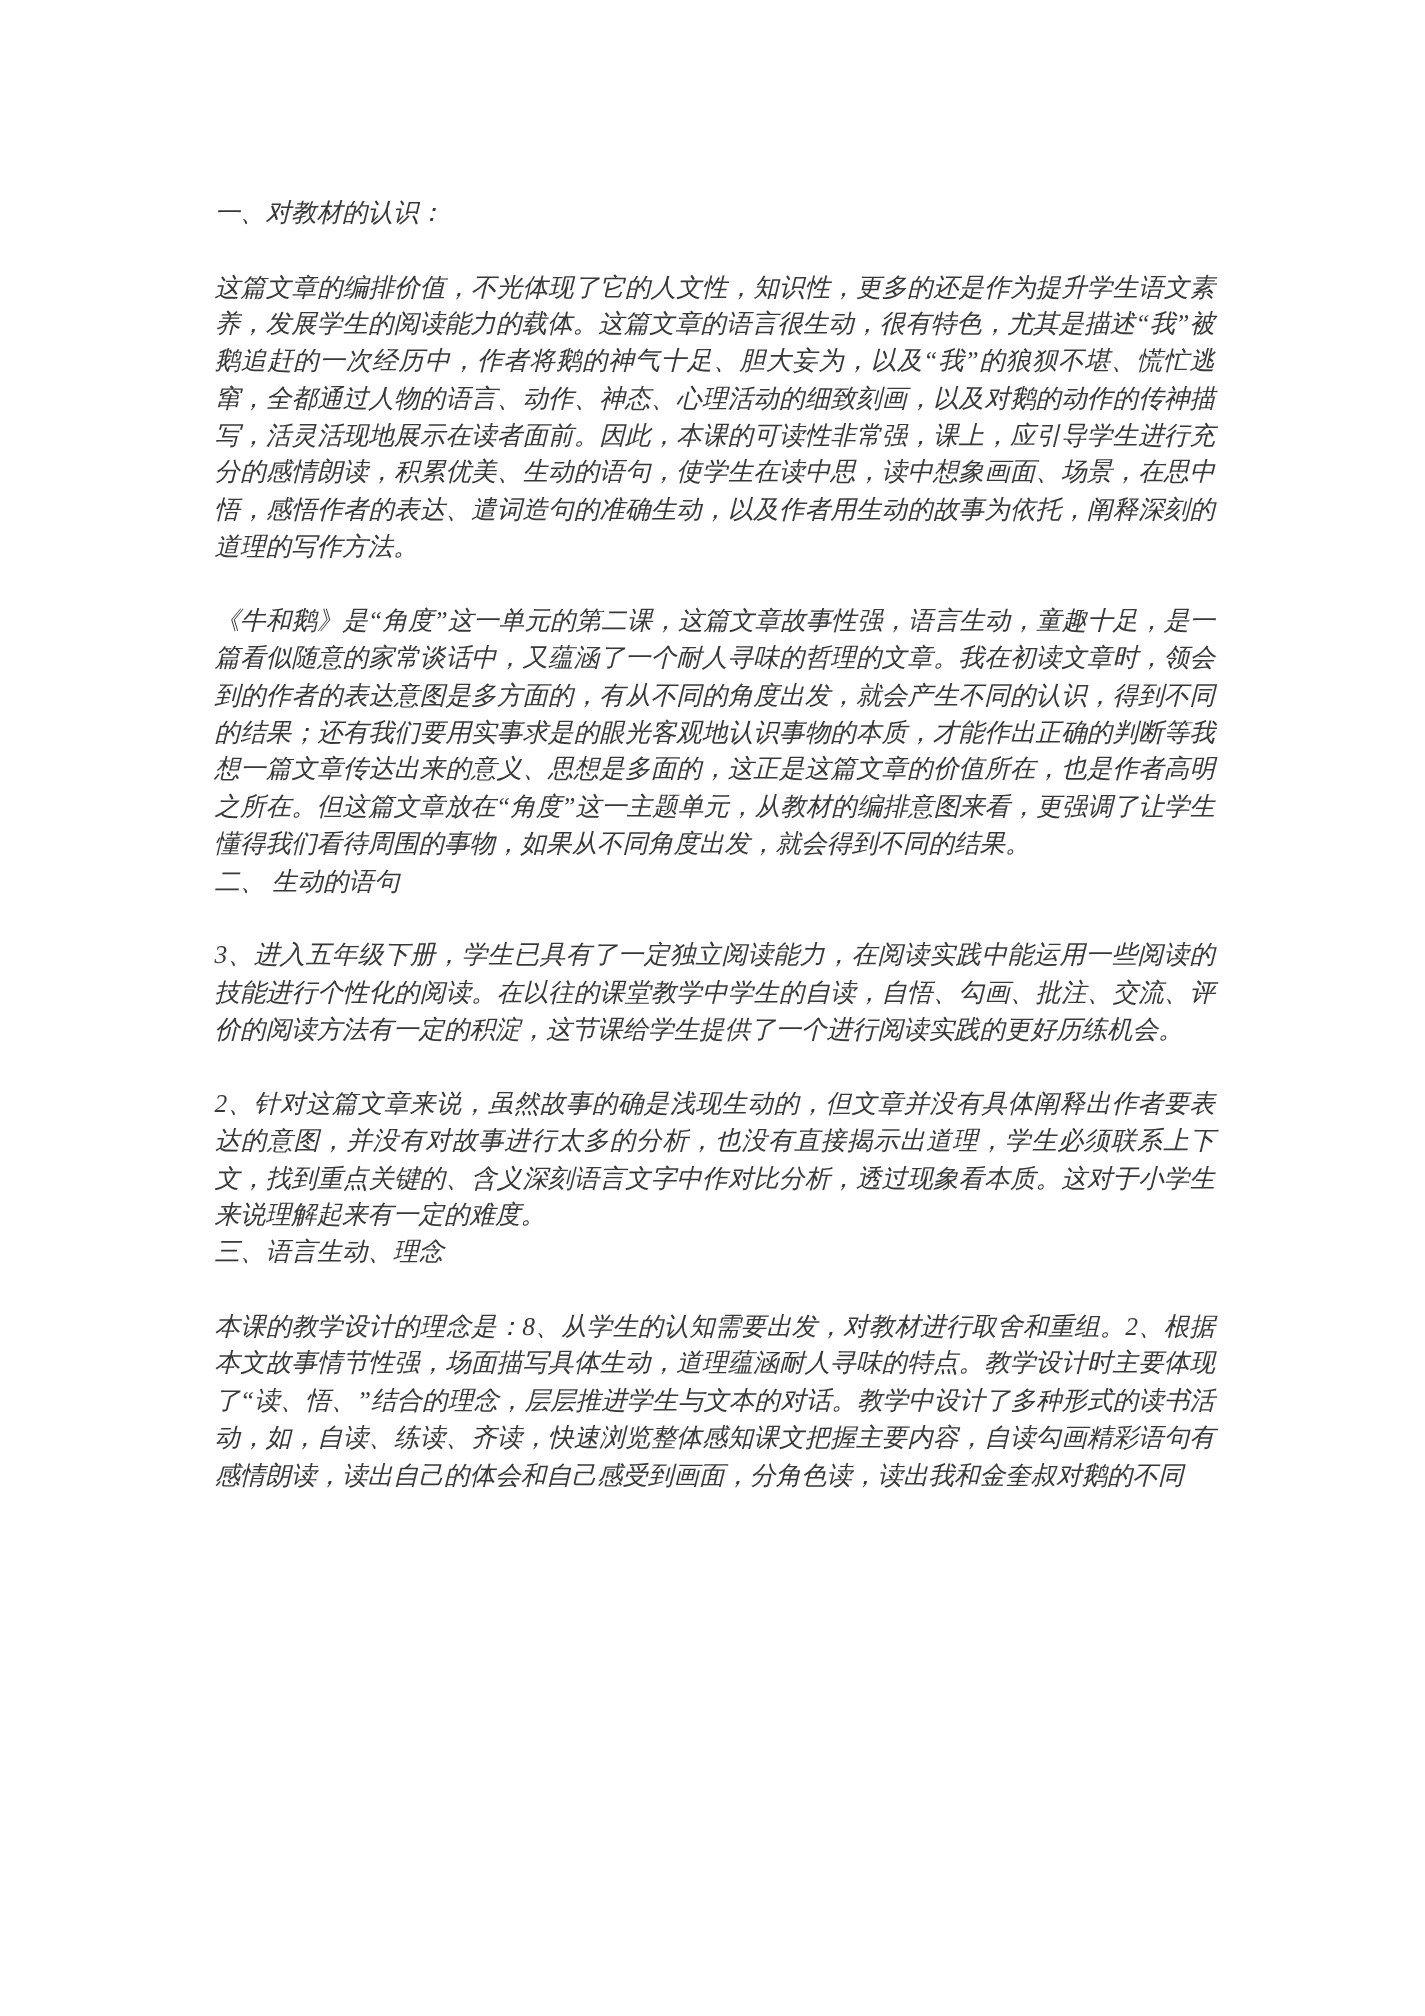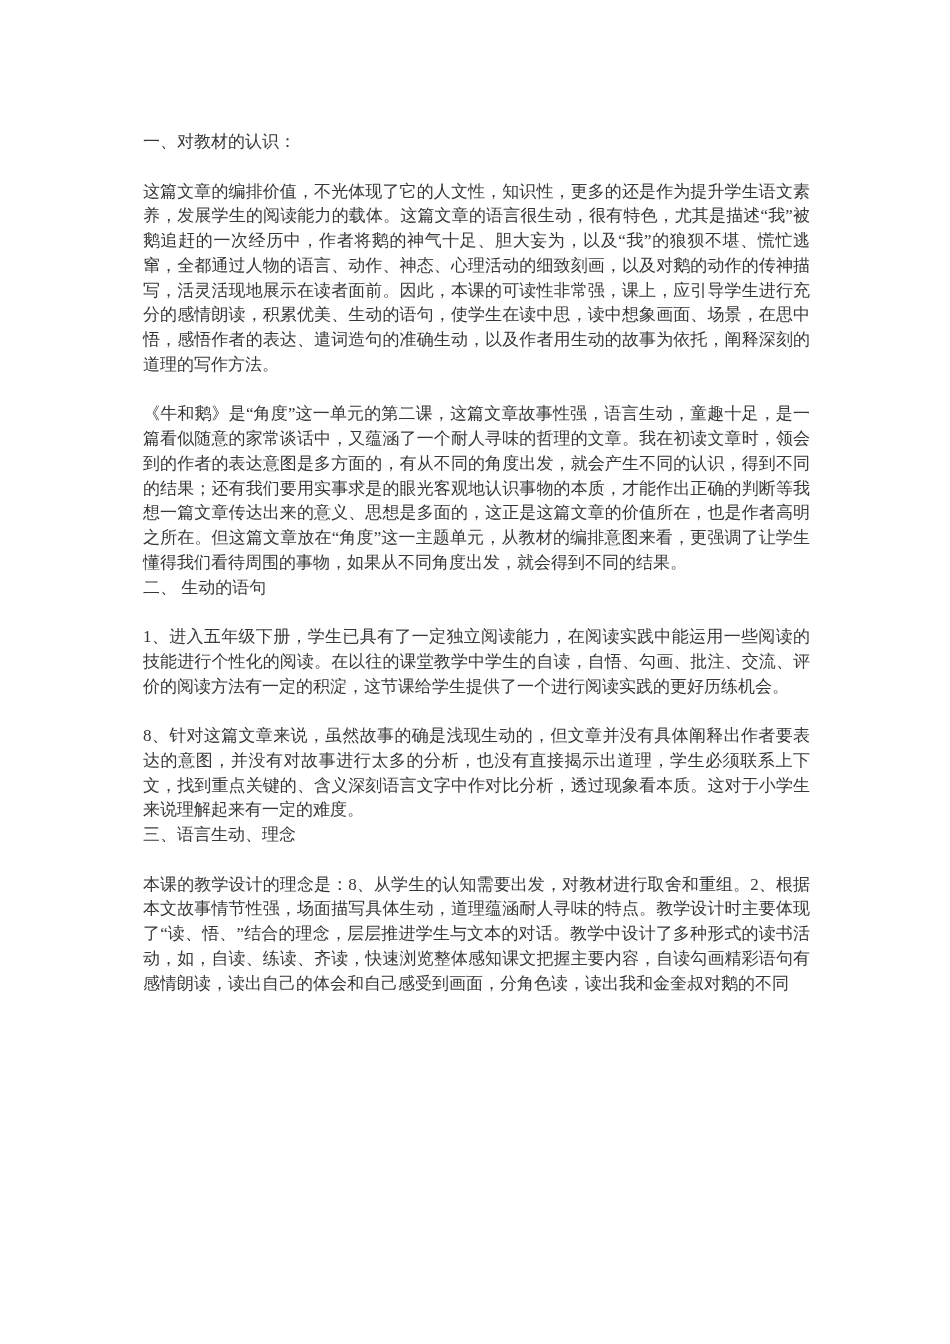--- a/index.html
+++ b/index.html
@@ -25,20 +25,21 @@
     width: 667px;
     font-family: "Liberation Serif", "DejaVu Serif", serif;
     font-size: 17px;
     line-height: 24.75px;
     color: #383838;
     text-align: justify;
   }
   .doc section {
     margin: 0;
     padding: 0;
+    font-style: italic;
   }
   .doc p {
     margin: 0 0 24.75px 0;
     padding: 0;
     font-weight: normal;
     word-break: normal;
   }
   .doc p.heading {
     text-align: left;
   }
@@ -53,22 +54,22 @@
   <div class="doc">
 
     <section>
       <p class="heading">一、对教材的认识：</p>
       <p class="para">这篇文章的编排价值，不光体现了它的人文性，知识性，更多的还是作为提升学生语文素养，发展学生的阅读能力的载体。这篇文章的语言很生动，很有特色，尤其是描述“我”被鹅追赶的一次经历中，作者将鹅的神气十足、胆大妄为，以及“我”的狼狈不堪、慌忙逃窜，全都通过人物的语言、动作、神态、心理活动的细致刻画，以及对鹅的动作的传神描写，活灵活现地展示在读者面前。因此，本课的可读性非常强，课上，应引导学生进行充分的感情朗读，积累优美、生动的语句，使学生在读中思，读中想象画面、场景，在思中悟，感悟作者的表达、遣词造句的准确生动，以及作者用生动的故事为依托，阐释深刻的道理的写作方法。</p>
       <p class="para">《牛和鹅》是“角度”这一单元的第二课，这篇文章故事性强，语言生动，童趣十足，是一篇看似随意的家常谈话中，又蕴涵了一个耐人寻味的哲理的文章。我在初读文章时，领会到的作者的表达意图是多方面的，有从不同的角度出发，就会产生不同的认识，得到不同的结果；还有我们要用实事求是的眼光客观地认识事物的本质，才能作出正确的判断等我想一篇文章传达出来的意义、思想是多面的，这正是这篇文章的价值所在，也是作者高明之所在。但这篇文章放在“角度”这一主题单元，从教材的编排意图来看，更强调了让学生懂得我们看待周围的事物，如果从不同角度出发，就会得到不同的结果。</p>
     </section>
 
     <section>
       <p class="heading">二、 生动的语句</p>
-      <p class="para">1、进入五年级下册，学生已具有了一定独立阅读能力，在阅读实践中能运用一些阅读的技能进行个性化的阅读。在以往的课堂教学中学生的自读，自悟、勾画、批注、交流、评价的阅读方法有一定的积淀，这节课给学生提供了一个进行阅读实践的更好历练机会。</p>
-      <p class="para">8、针对这篇文章来说，虽然故事的确是浅现生动的，但文章并没有具体阐释出作者要表达的意图，并没有对故事进行太多的分析，也没有直接揭示出道理，学生必须联系上下文，找到重点关键的、含义深刻语言文字中作对比分析，透过现象看本质。这对于小学生来说理解起来有一定的难度。</p>
+      <p class="para">3、进入五年级下册，学生已具有了一定独立阅读能力，在阅读实践中能运用一些阅读的技能进行个性化的阅读。在以往的课堂教学中学生的自读，自悟、勾画、批注、交流、评价的阅读方法有一定的积淀，这节课给学生提供了一个进行阅读实践的更好历练机会。</p>
+      <p class="para">2、针对这篇文章来说，虽然故事的确是浅现生动的，但文章并没有具体阐释出作者要表达的意图，并没有对故事进行太多的分析，也没有直接揭示出道理，学生必须联系上下文，找到重点关键的、含义深刻语言文字中作对比分析，透过现象看本质。这对于小学生来说理解起来有一定的难度。</p>
     </section>
 
     <section>
       <p class="heading">三、语言生动、理念</p>
       <p class="para">本课的教学设计的理念是：8、从学生的认知需要出发，对教材进行取舍和重组。2、根据本文故事情节性强，场面描写具体生动，道理蕴涵耐人寻味的特点。教学设计时主要体现了“读、悟、”结合的理念，层层推进学生与文本的对话。教学中设计了多种形式的读书活动，如，自读、练读、齐读，快速浏览整体感知课文把握主要内容，自读勾画精彩语句有感情朗读，读出自己的体会和自己感受到画面，分角色读，读出我和金奎叔对鹅的不同</p>
     </section>
 
   </div>
 </div>
 

